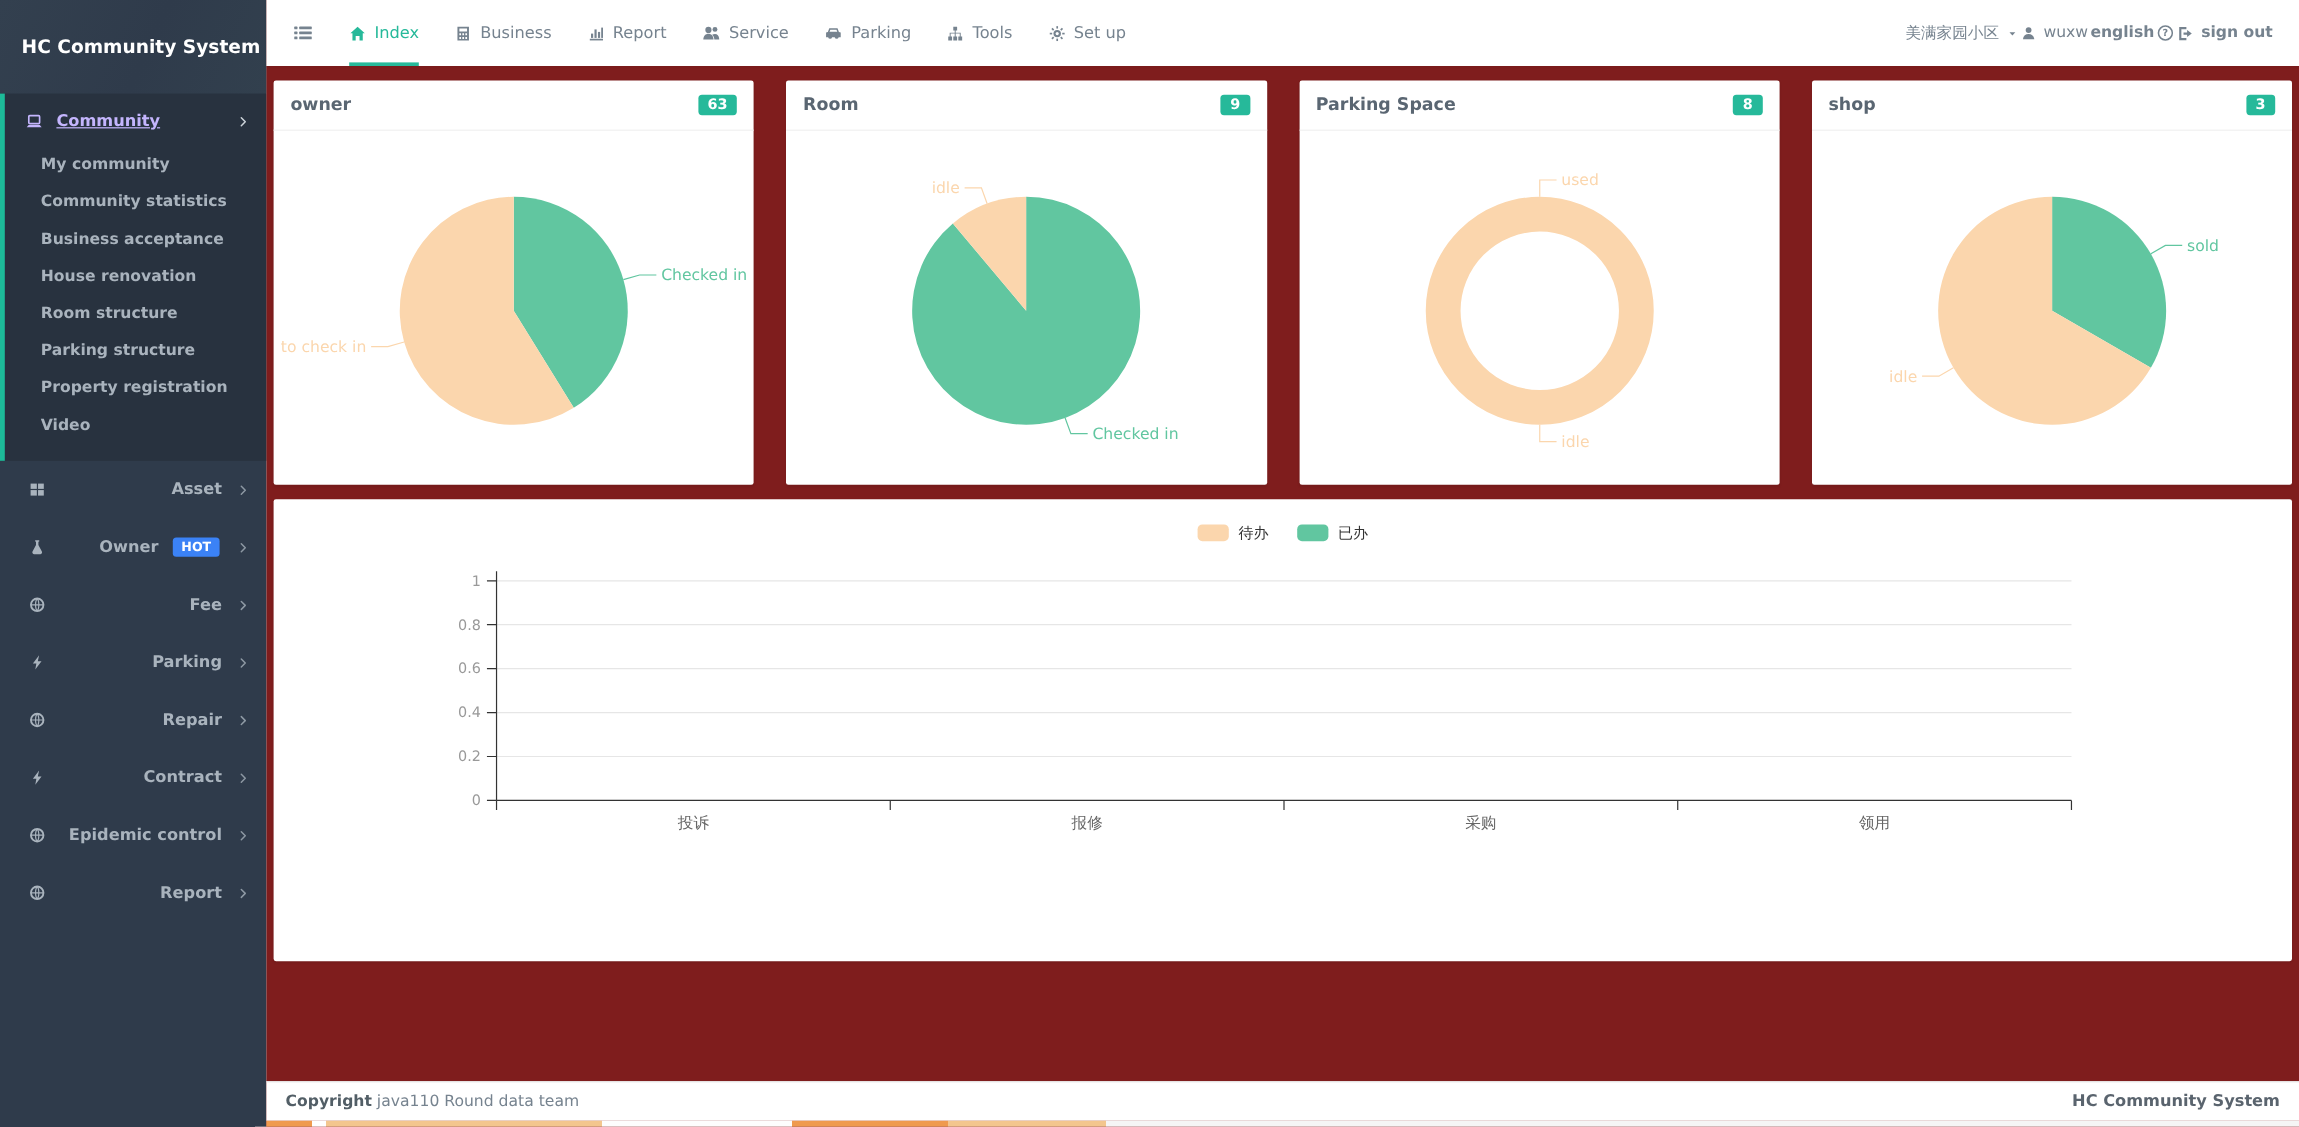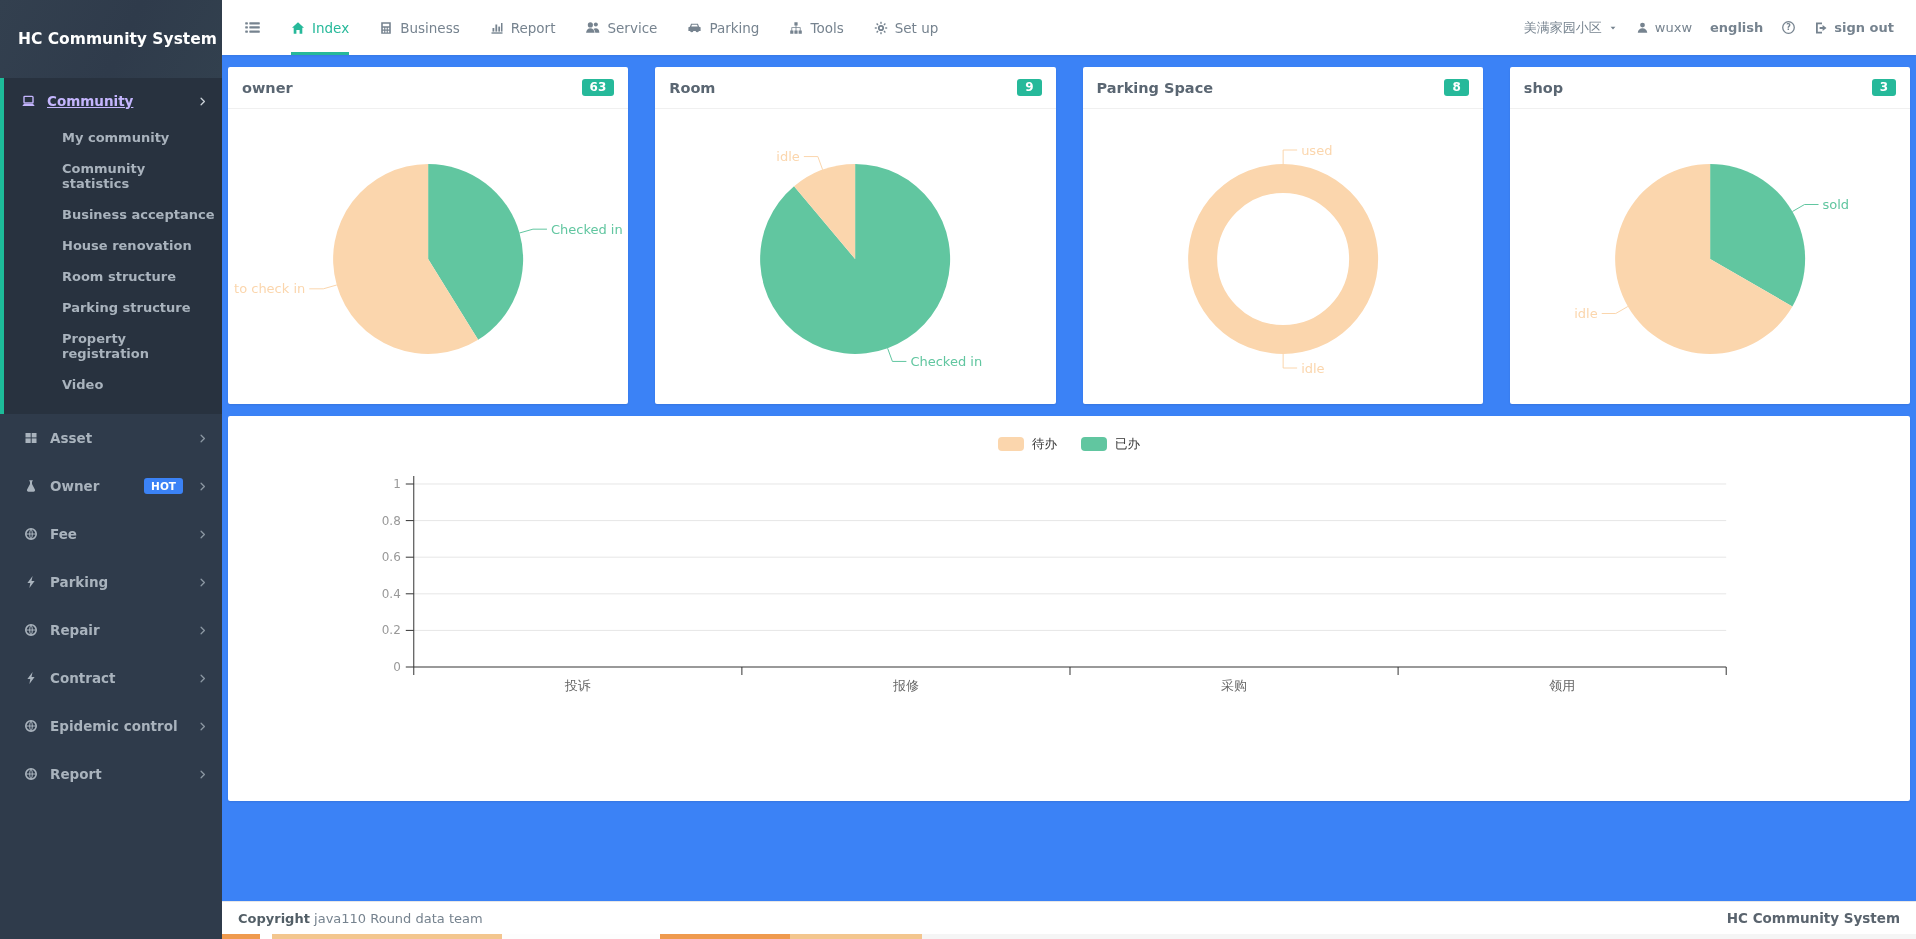--- a/index.html
+++ b/index.html
@@ -24,47 +24,47 @@
   .community-block { background:#28323f; border-left:4px solid #1dbb99; padding-bottom:14px; }
   .group-header {
     display:flex; align-items:center; gap:11px;
     padding:15px 14px 13px 17px; color:#c4b5fd; font-size:13.5px; font-weight:bold; cursor:pointer;
   }
   .underline { text-decoration:underline; }
   .group-header .chev, .menu-item .chev { margin-left:auto; color:#8d98a3; }
   .group-header .chev { color:#cdd4da; }
   .submenu { list-style:none; }
   .submenu li {
-    padding:8px 6px 8px 58px; color:#a9b3bd; font-size:13px; font-weight:600; cursor:pointer;
+    padding:8px 6px 8px 30px; color:#a9b3bd; font-size:13px; font-weight:600; cursor:pointer;
   }
   .menu-item {
     height:48px; display:flex; align-items:center; gap:12px;
     padding:0 14px 0 24px; color:#a9b3bd; font-size:13.5px; font-weight:bold; cursor:pointer;
   }
-  .menu-item .glabel { flex:1; }
+  .menu-item .glabel { flex:1;text-align:right; }
   .hot-badge {
     background:#3b82f6; color:#fff; font-size:10.5px; font-weight:bold;
     padding:2px 7px; border-radius:3px; margin-right:2px;
   }
 
   
-  .main { flex:1; display:flex; flex-direction:column; background:#3b82f6; min-width:0; }
+  .main { flex:1; display:flex; flex-direction:column; background:#7f1d1d; min-width:0; }
 
   .topnav {
     height:55px; background:#fff; display:flex; align-items:center;
     padding:0 22px; box-shadow:0 1px 2px rgba(0,0,0,.07); flex-shrink:0;
   }
   .hamburger { color:#76838f; margin-right:30px; cursor:pointer; }
   .tabs { display:flex; align-items:stretch; gap:30px; height:55px; }
   .tab {
     display:flex; align-items:center; gap:7px; color:#76838f; font-size:13.5px;
     cursor:pointer; border-bottom:3px solid transparent; padding-top:3px;
   }
   .tab.active { color:#26b99a; border-bottom-color:#26b99a; }
-  .nav-right { margin-left:auto; display:flex; align-items:center; gap:18px; color:#76838f; font-size:13px; }
+  .nav-right { margin-left:auto; display:flex; align-items:center; gap:2px; color:#76838f; font-size:13px; }
   .nav-right .group { display:flex; align-items:center; gap:6px; cursor:pointer; }
   .bold { font-weight:bold; }
 
   
   .content { flex:1; padding:12px 6px 0 6px; min-height:0; }
   .cards-row { display:flex; gap:27px; height:337px; }
   .card {
     flex:1; background:#fff; border-radius:2px; box-shadow:0 1px 2px rgba(0,0,0,.09);
     display:flex; flex-direction:column; min-width:0;
   }

